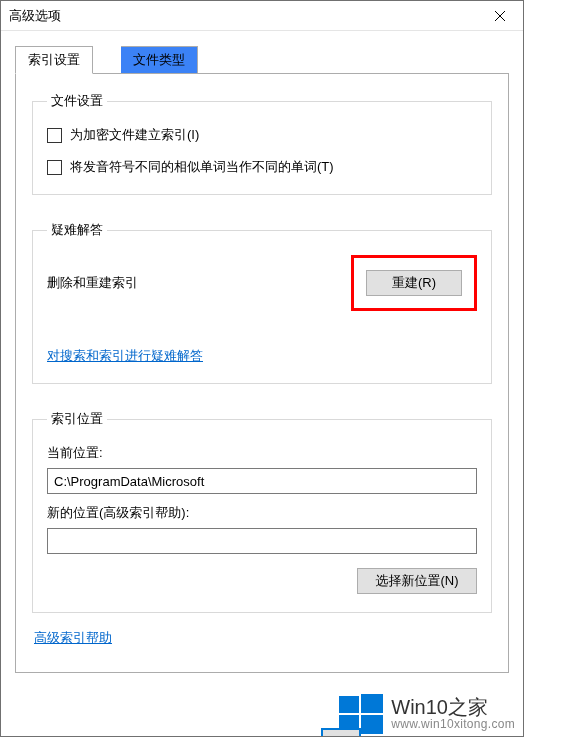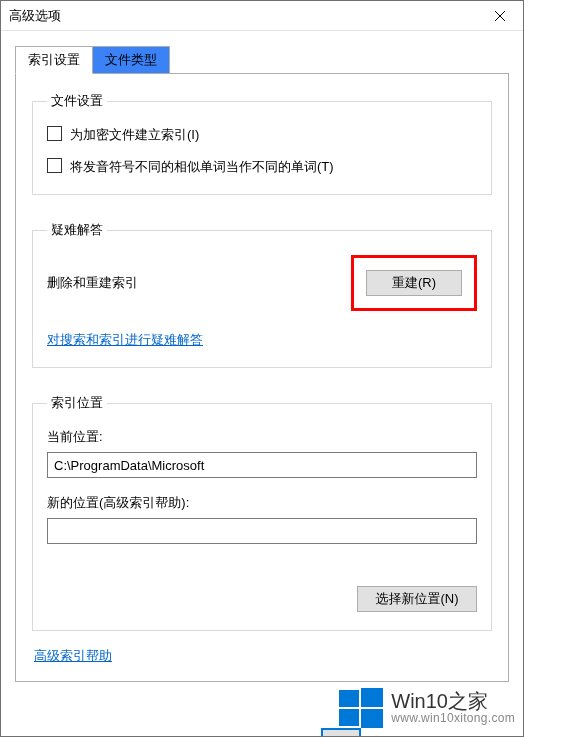--- a/index.html
+++ b/index.html
@@ -23,21 +23,21 @@
 }
 .titlebar .title { flex: 1; font-size: 13px; }
 .titlebar .close {
   width: 46px; height: 30px;
   display: flex; align-items: center; justify-content: center;
   cursor: pointer;
   font-family: Arial, sans-serif;
 }
 .titlebar .close svg { width: 10px; height: 10px; }
 .content { padding: 14px 14px 0 14px; position: relative; }
-.tabs { display: flex; position: relative; top: 1px; z-index: 2; }
+.tabs { display: flex; position: relative; top: 1px; z-index: 2; gap: 28px; }
 .tab {
   padding: 4px 12px;
   border: 1px solid #acacac;
   background: #fff;
   font-size: 13px;
   cursor: pointer;
 }
 .tab.active { border-bottom: 1px solid #fff; }
 .tab:not(.active) { background: #3b82f6; border-left: none; }
 .tab-body {
@@ -52,21 +52,21 @@
   margin-bottom: 26px;
   position: relative;
 }
 .fieldset legend {
   padding: 0 4px;
   font-size: 13px;
   background: #fff;
 }
 .checkbox-row {
   display: flex;
-  align-items: flex-start;
+  align-items: center;
   margin-bottom: 14px;
 }
 .checkbox-row:last-child { margin-bottom: 0; }
 .checkbox {
   width: 15px; height: 15px;
   border: 1px solid #333;
   background: #fff;
   margin-right: 8px;
   flex-shrink: 0;
   cursor: pointer;
@@ -93,38 +93,38 @@
   border: 3px solid #ff0000;
   padding: 12px;
   display: inline-block;
 }
 .link {
   color: #0066cc;
   text-decoration: underline;
   cursor: pointer;
   display: inline-block;
 }
-.troubleshoot-link { margin-top: 20px; text-decoration: underline; }
+.troubleshoot-link { margin-top: 36px; text-decoration: underline; }
 .label { margin-bottom: 6px; }
 .textfield {
   width: 100%;
   height: 26px;
   border: 1px solid #7a7a7a;
   padding: 2px 6px;
   font-size: 13px;
   font-family: inherit;
   background: #fff;
-  margin-bottom: 16px;
-}
-.btn-row-right { text-align: right; margin-top: 26px; }
+  margin-bottom: 10px;
+}
+.btn-row-right { text-align: right; margin-top: 4px; }
 .help-link { margin-top: 16px; padding-left: 2px; }
 .watermark {
   position: absolute;
   right: 8px;
-  bottom: 6px;
+  bottom: 0;
   display: flex;
   align-items: center;
   gap: 8px;
 }
 .win-logo { width: 44px; height: 44px; }
 .wm-text { display: flex; flex-direction: column; line-height: 1.1; }
 .wm-text .big { font-size: 20px; font-weight: 300; color: #333; }
 .wm-text .small { font-size: 12px; color: #888; letter-spacing: 0.3px; }
 .bottom-partial {
   position: absolute;

